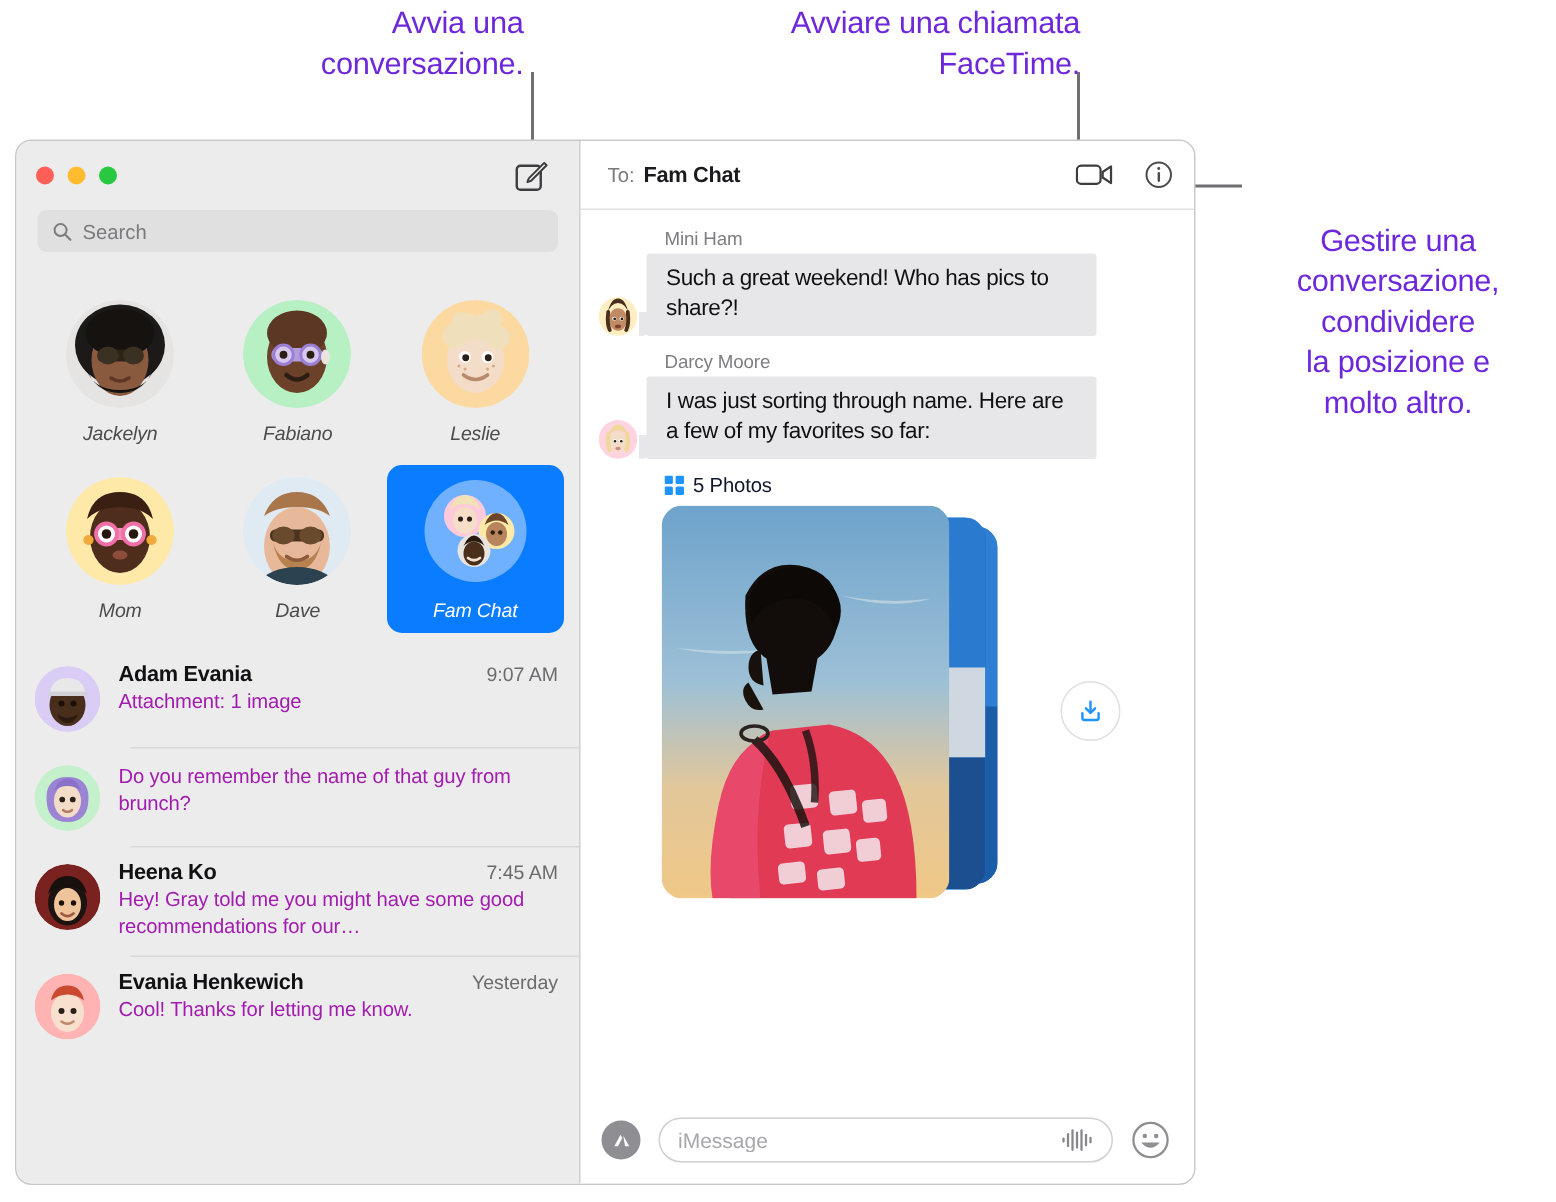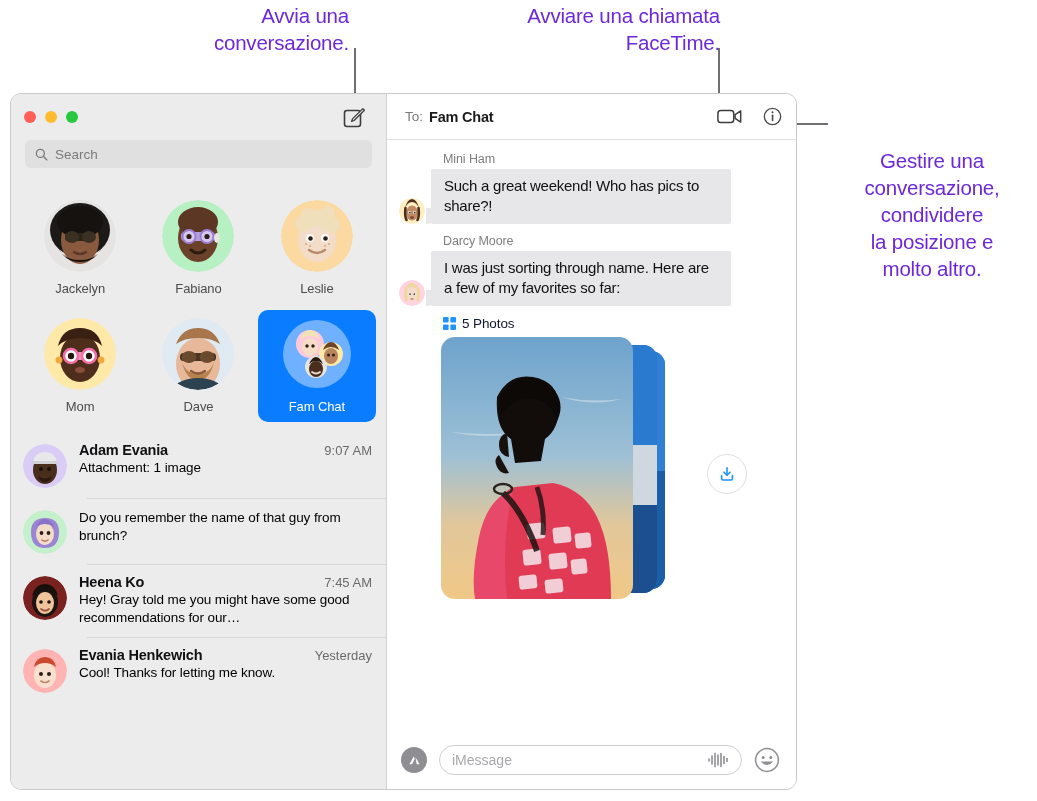--- a/index.html
+++ b/index.html
@@ -80,37 +80,37 @@
     grid-template-columns:repeat(3,1fr);
     row-gap:6px;
     padding:12px 10px 10px;
     flex:none;
   }
   .pin { display:flex; flex-direction:column; align-items:center;
          padding:8px 4px 8px; border-radius:10px; cursor:pointer; }
   .pin.selected { background:#0a7cff; }
   .pin-av { width:72px; height:72px; border-radius:50%; overflow:hidden;
             position:relative; display:block; }
-  .pin-label { margin-top:9px; font-size:13px; color:#4c4c4e; letter-spacing:-0.1px; }
+  .pin-label { margin-top:9px; font-size:13px; color:#4c4c4e; letter-spacing:-0.1px;font-style:italic; }
   .pin.selected .pin-label { color:#ffffff; }
 
   
   #convos { flex:1; overflow:hidden; }
   .convo { display:flex; padding:10px 14px 10px 12px; cursor:pointer; position:relative; }
   .convo + .convo::before {
     content:""; position:absolute; left:76px; right:0; top:0;
     height:1px; background:#d8d8da;
   }
   .c-av { width:44px; height:44px; border-radius:50%; flex:none; margin-right:12px;
           overflow:hidden; position:relative; margin-top:2px; }
   .c-body { flex:1; min-width:0; }
   .c-top { display:flex; justify-content:space-between; align-items:baseline; }
   .c-name { font-size:14.5px; font-weight:bold; color:#111113; letter-spacing:-0.2px; }
   .c-time { font-size:13px; color:#6b6b6e; flex:none; margin-left:8px; }
-  .c-prev { font-size:13.5px; color:#000000; line-height:18px; margin-top:1px;
+  .c-prev { font-size:13.5px; color:#a21caf; line-height:18px; margin-top:1px;
             letter-spacing:-0.1px; }
 
   
   #chat { flex:1; display:flex; flex-direction:column; background:#ffffff; }
   #chat-header {
     height:46px; flex:none; position:relative;
     display:flex; align-items:center; padding:0 14px 0 18px;
     border-bottom:1px solid #e2e2e4;
   }
   #to-label { font-size:13.5px; color:#7a7a7d; margin-right:6px; }

